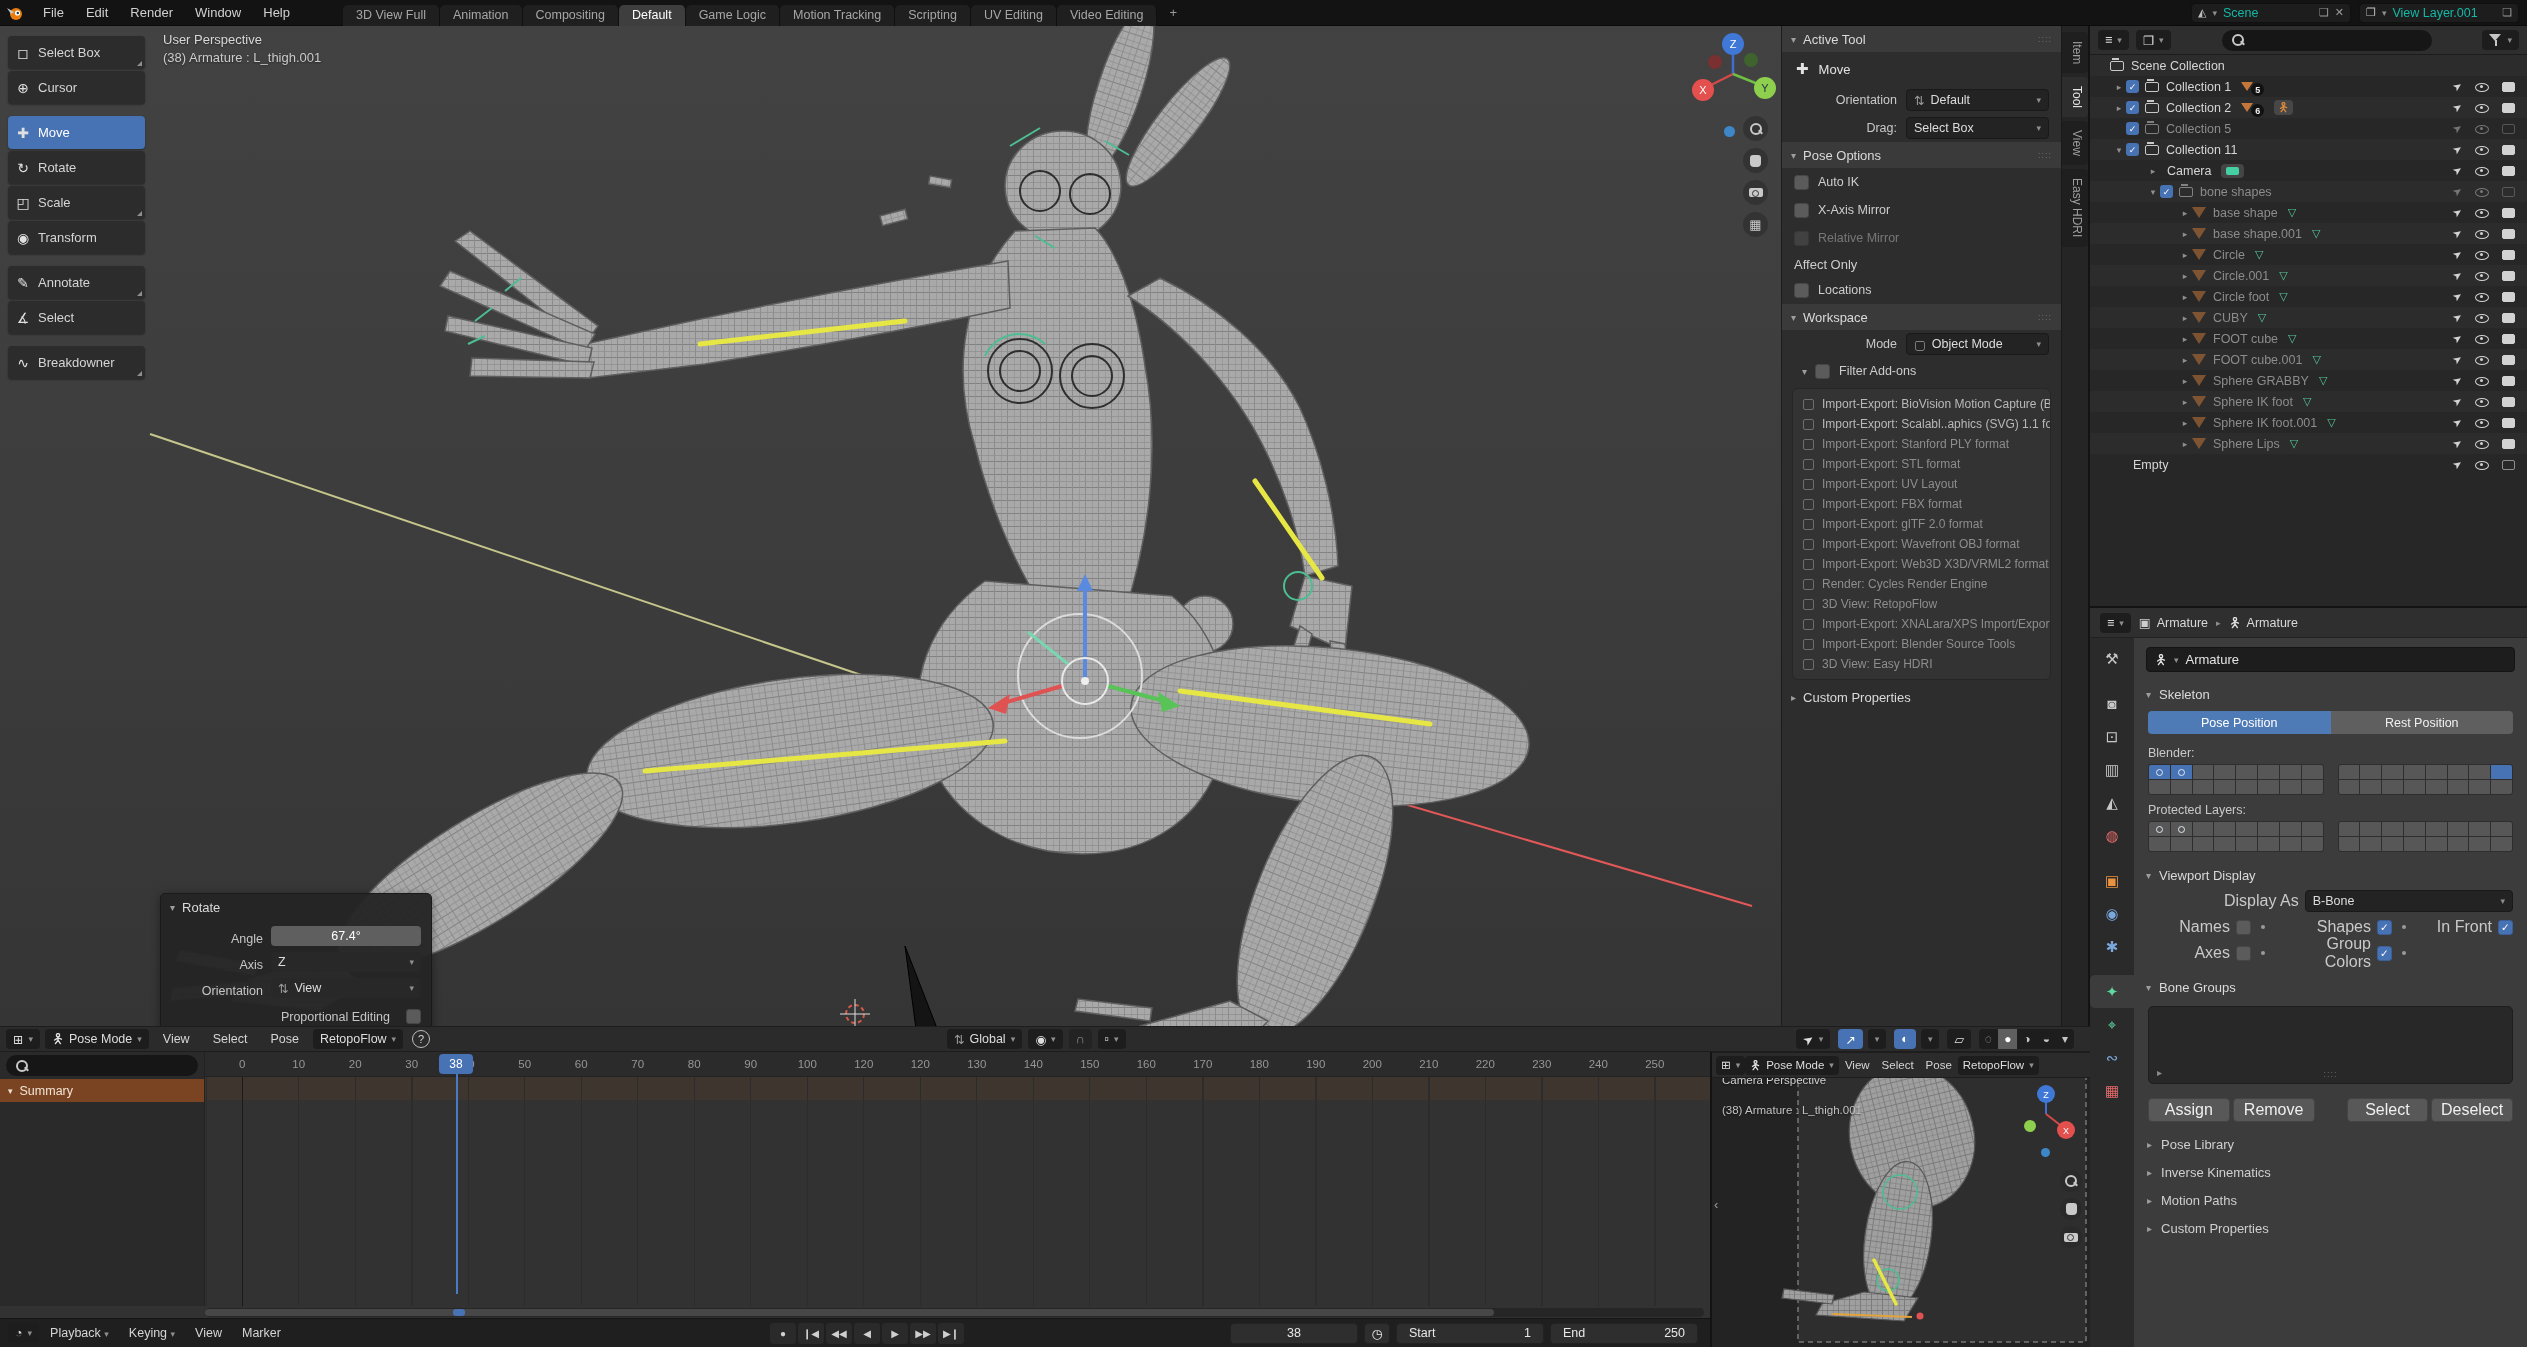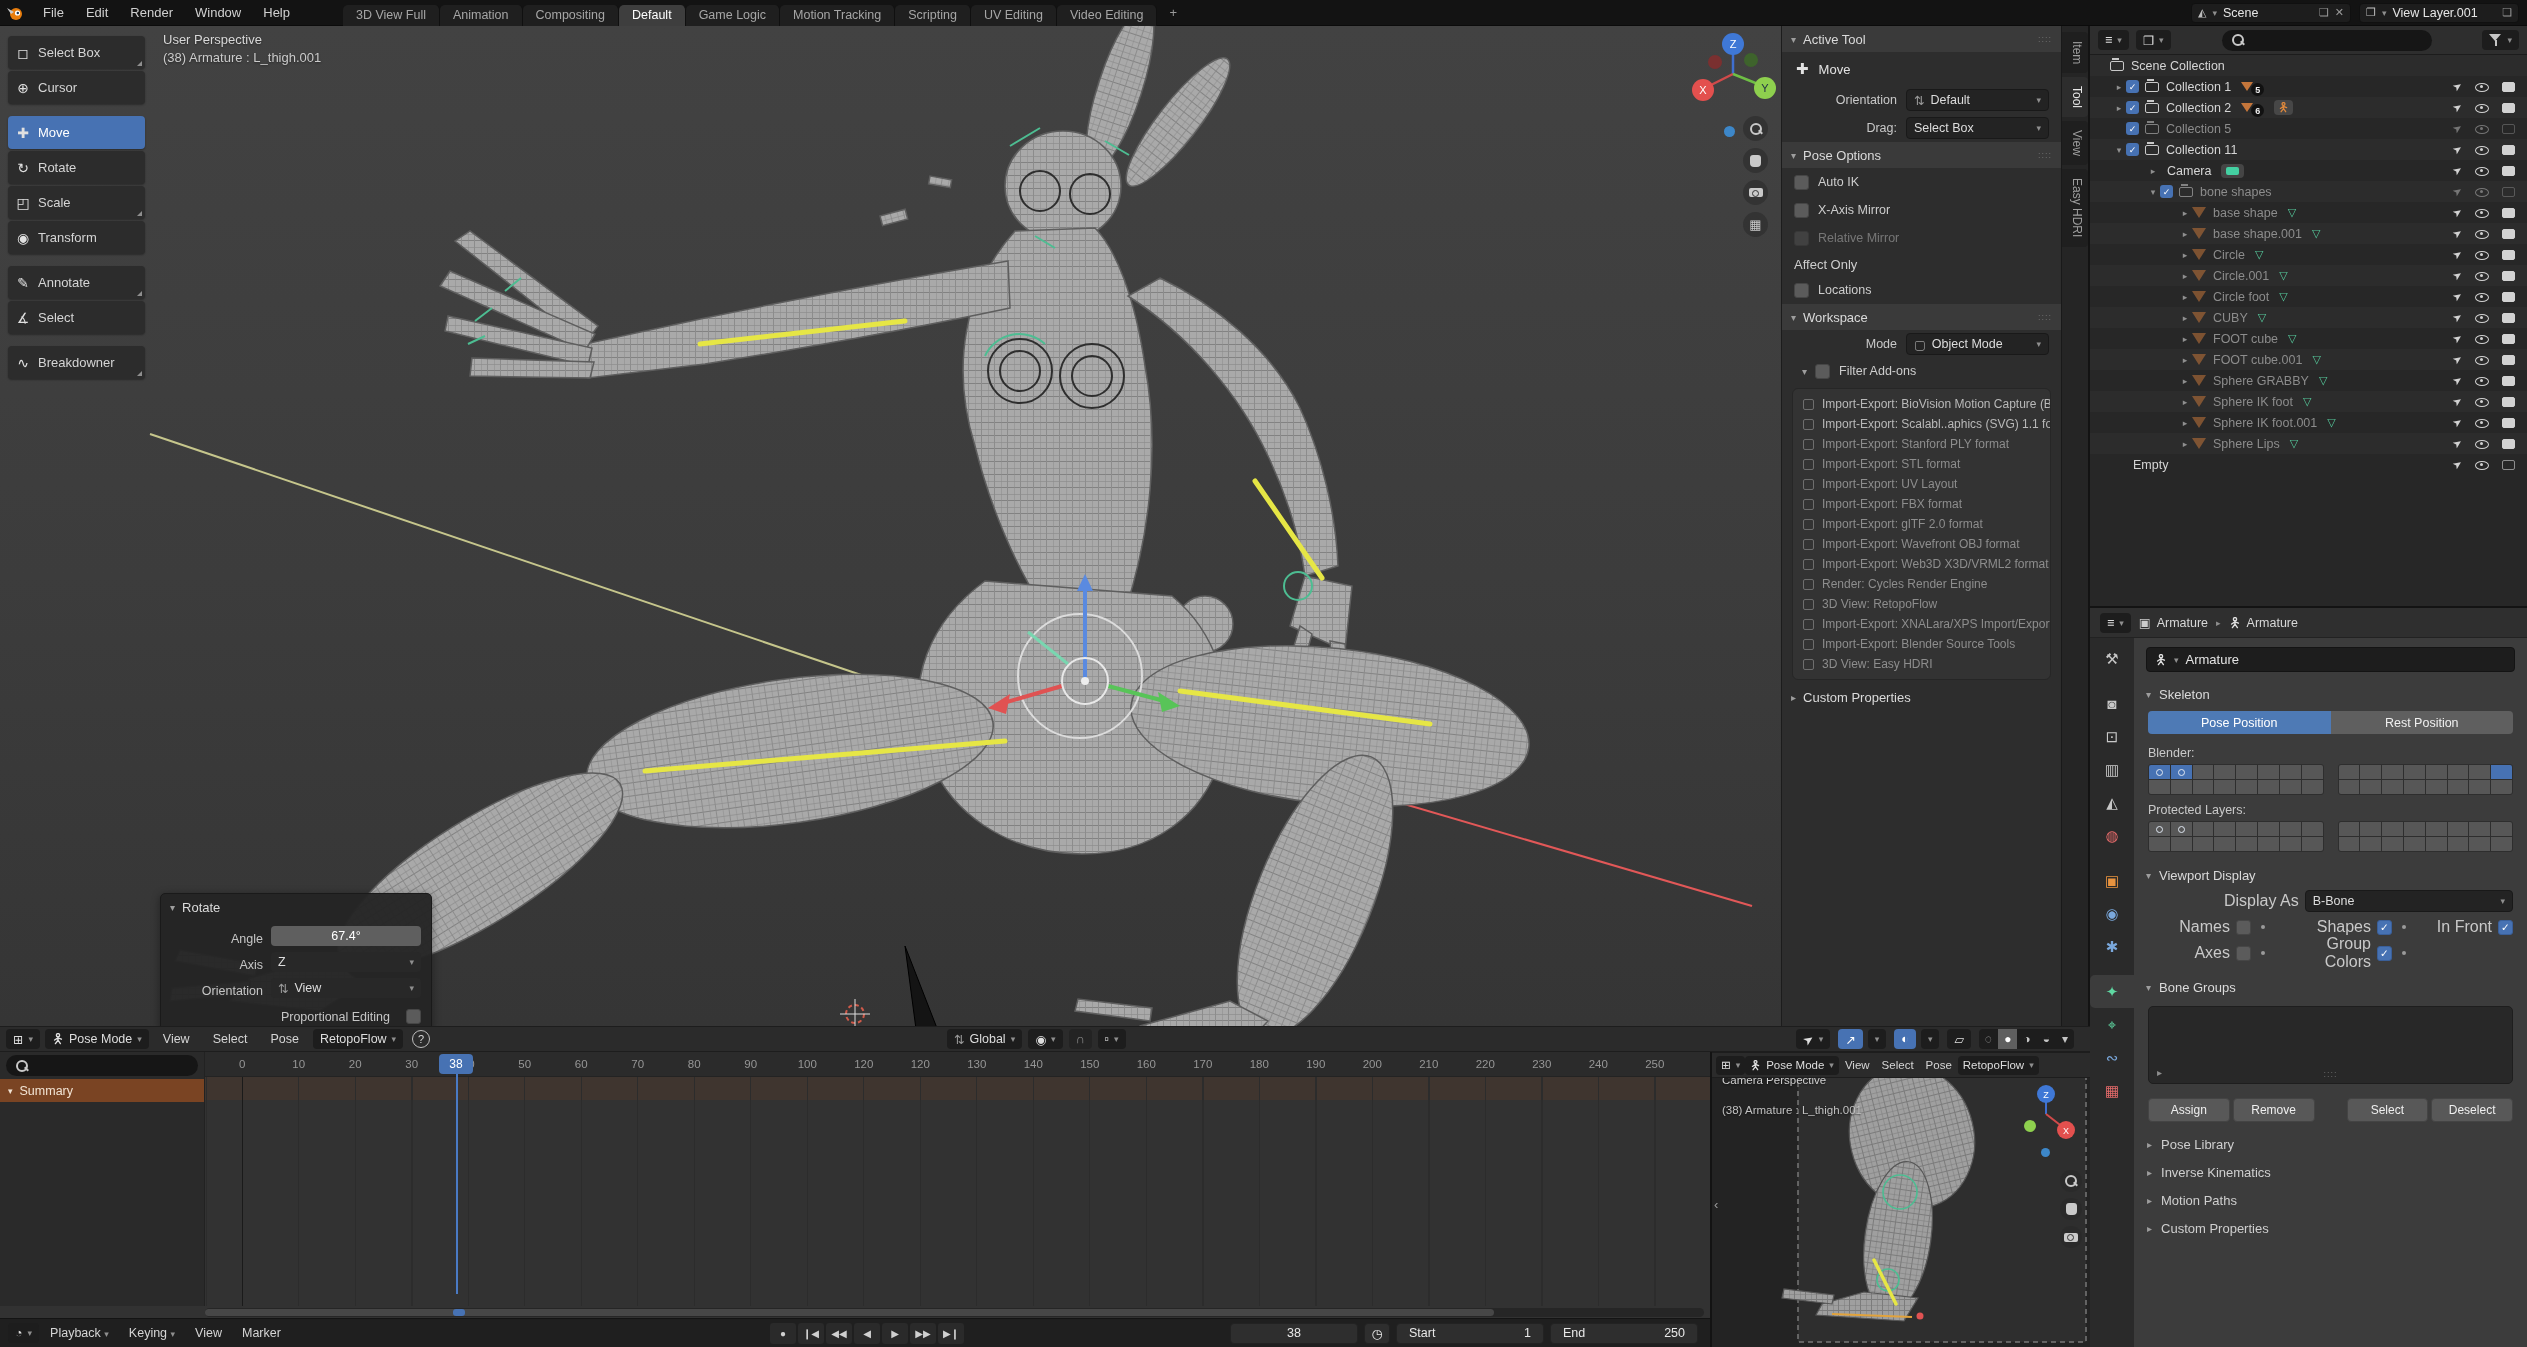--- a/index.html
+++ b/index.html
@@ -12,21 +12,21 @@
 .logo{width:30px;height:26px;display:flex;align-items:center;justify-content:center}
 .menu{padding:8px 11px;height:26px;display:flex;align-items:center;color:#d0d0d0;border-radius:4px}
 #menus{display:flex}
 #wstabs{display:flex;margin-left:40px;align-items:flex-end;height:26px}
 .ws-tab{padding:3px 13px 4px;background:#1f1f1f;color:#a6a6a6;border-right:1px solid #101010;border-radius:5px 5px 0 0;font-size:12.5px;white-space:nowrap}
 .ws-tab.active{background:#3e3e3e;color:#fff}
 .ws-add{padding:2px 10px;color:#9a9a9a}
 #top-right{margin-left:auto;display:flex;gap:8px;padding-right:8px;align-items:center}
 .idfield{display:flex;align-items:center;gap:6px;background:#1d1d1d;border:1px solid #101010;border-radius:4px;height:20px;padding:0 6px;min-width:160px}
 .idfield .gl{color:#bdbdbd;font-size:11px}
-.idfield .nm{color:#e5e5e5;flex:1;font-size:12.5px}
+.idfield .nm{color:#14b8a6;flex:1;font-size:12.5px}
 .idfield .op{color:#9a9a9a;font-size:11px}
 
 
 #viewport{position:absolute;left:0;top:26px;width:2090px;height:1000px;overflow:hidden;background:linear-gradient(#424242,#3c3c3c 55%,#353535);border-right:2px solid #131313}
 #fig{position:absolute;left:0;top:0;pointer-events:none}
 .vp-label{position:absolute;left:163px;color:#d8d8d8;font-size:13px;text-shadow:0 1px 2px rgba(0,0,0,.4)}
 #vp-label2{top:24px;color:#cbcbcb}
 #vp-label1{top:6px}
 
 
@@ -163,21 +163,21 @@
 .lcell{background:#575757;position:relative}
 .lcell.on{background:#4772b3}
 .lcell.dot::after{content:"";position:absolute;left:50%;top:50%;width:5px;height:5px;margin:-3.5px;border:1.5px solid #dfe7f2;border-radius:50%}
 .vdrow{display:flex;align-items:center;height:26px;padding:0 14px;gap:6px}
 .vdlabel{color:#c9c9c9;font-size:16px;text-align:right}
 .adot{width:4px;height:4px;border-radius:50%;background:#9a9a9a;margin:0 8px 0 4px}
 .bglist{margin:6px 14px;background:#282828;border:1px solid #1e1e1e;border-radius:5px;height:78px;position:relative}
 .bglist .arr{position:absolute;left:8px;bottom:5px;color:#8d8d8d;font-size:10px}
 .bglist .grip{position:absolute;left:50%;bottom:4px;transform:translateX(-50%);color:#6a6a6a;font-size:9px;letter-spacing:1px}
 .btnrow{display:flex;gap:3px;padding:8px 14px}
-.pbtn{flex:1;height:24px;background:#585858;border:1px solid #444;border-radius:4px;color:#efefef;display:flex;align-items:center;justify-content:center;font-size:12px}
+.pbtn{flex:1;height:24px;background:#585858;border:1px solid #444;border-radius:4px;color:#efefef;display:flex;align-items:center;justify-content:center;font-size:16px}
 .btnrow .sp{width:26px}
 .collapsed-row{display:flex;align-items:center;gap:9px;height:28px;padding:0 13px;color:#cfcfcf}
 .collapsed-row .arr{color:#9d9d9d;font-size:10px}
 
 
 #timeline{position:absolute;left:0;top:1052px;width:1712px;height:295px;background:#323232;border-right:2px solid #131313}
 #tl-left{position:absolute;left:0;top:0;width:205px;bottom:41px;background:#2a2a2a;border-right:1px solid #222}
 #tl-search{margin:3px 6px;height:21px}
 #tl-summary{display:flex;align-items:center;gap:7px;height:23px;background:#7a4423;color:#f2e4d4;padding:0 8px;font-size:12.5px;margin-top:2px}
 #tl-summary .arr{font-size:9px;color:#f2e4d4}

